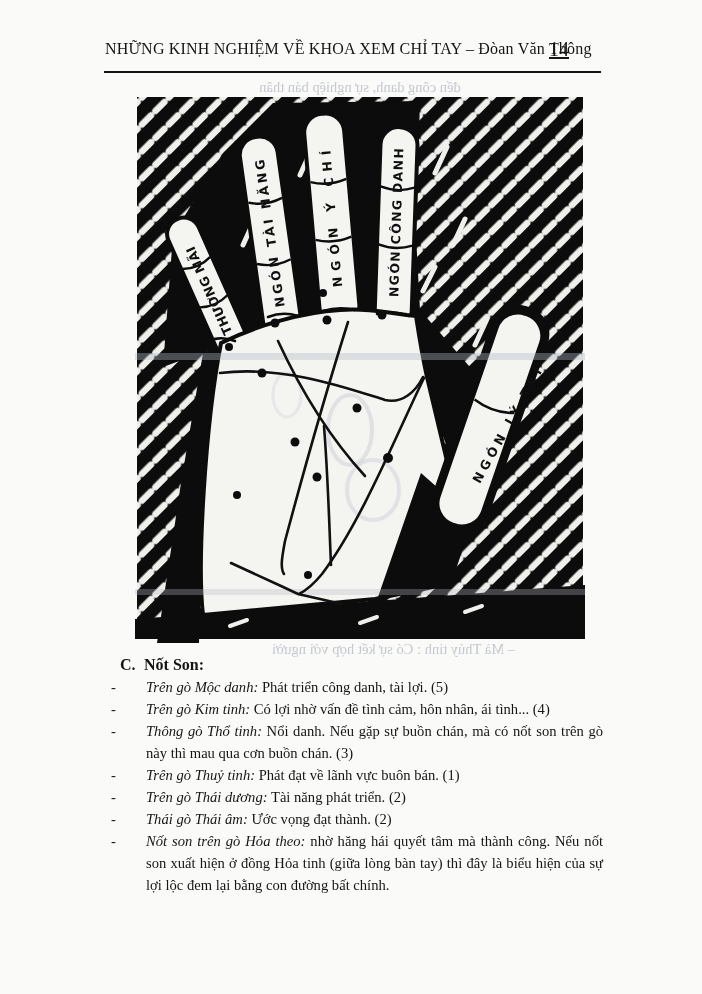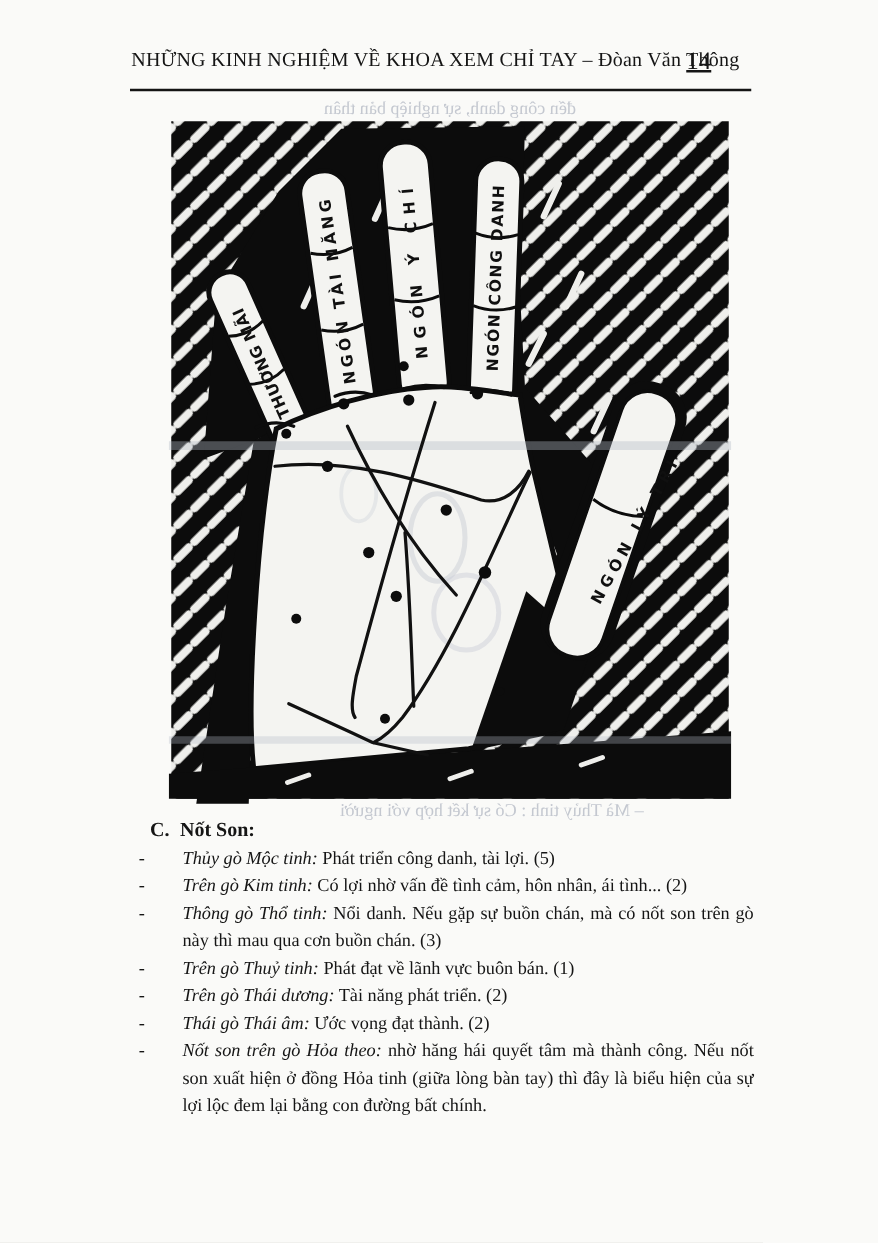--- a/index.html
+++ b/index.html
@@ -161,24 +161,24 @@
   </div>
 
   <div class="bleed bleed-bottom">– Mà Thủy tinh : Có sự kết hợp với người</div>
 
   <div class="body-text">
     <div class="section-heading">
       <span class="hl">C.</span><span>Nốt Son:</span>
     </div>
 
     <div class="list-item">
-      <span class="dash">-</span><span class="lead">Thủy gò Mộc tinh:</span><span> Phát triển công danh, tài lợi. (5)</span>
+      <span class="dash">-</span><span class="lead">Trên gò Mộc danh:</span><span> Phát triển công danh, tài lợi. (5)</span>
     </div>
     <div class="list-item">
-      <span class="dash">-</span><span class="lead">Trên gò Kim tinh:</span><span> Có lợi nhờ vấn đề tình cảm, hôn nhân, ái tình... (2)</span>
+      <span class="dash">-</span><span class="lead">Trên gò Kim tinh:</span><span> Có lợi nhờ vấn đề tình cảm, hôn nhân, ái tình... (4)</span>
     </div>
     <div class="list-item">
       <span class="dash">-</span><span class="lead">Thông gò Thổ tinh:</span><span> Nổi danh. Nếu gặp sự buồn chán, mà có nốt son trên gò này thì mau qua cơn buồn chán. (3)</span>
     </div>
     <div class="list-item">
       <span class="dash">-</span><span class="lead">Trên gò Thuỷ tinh:</span><span> Phát đạt về lãnh vực buôn bán. (1)</span>
     </div>
     <div class="list-item">
       <span class="dash">-</span><span class="lead">Trên gò Thái dương:</span><span> Tài năng phát triển. (2)</span>
     </div>

